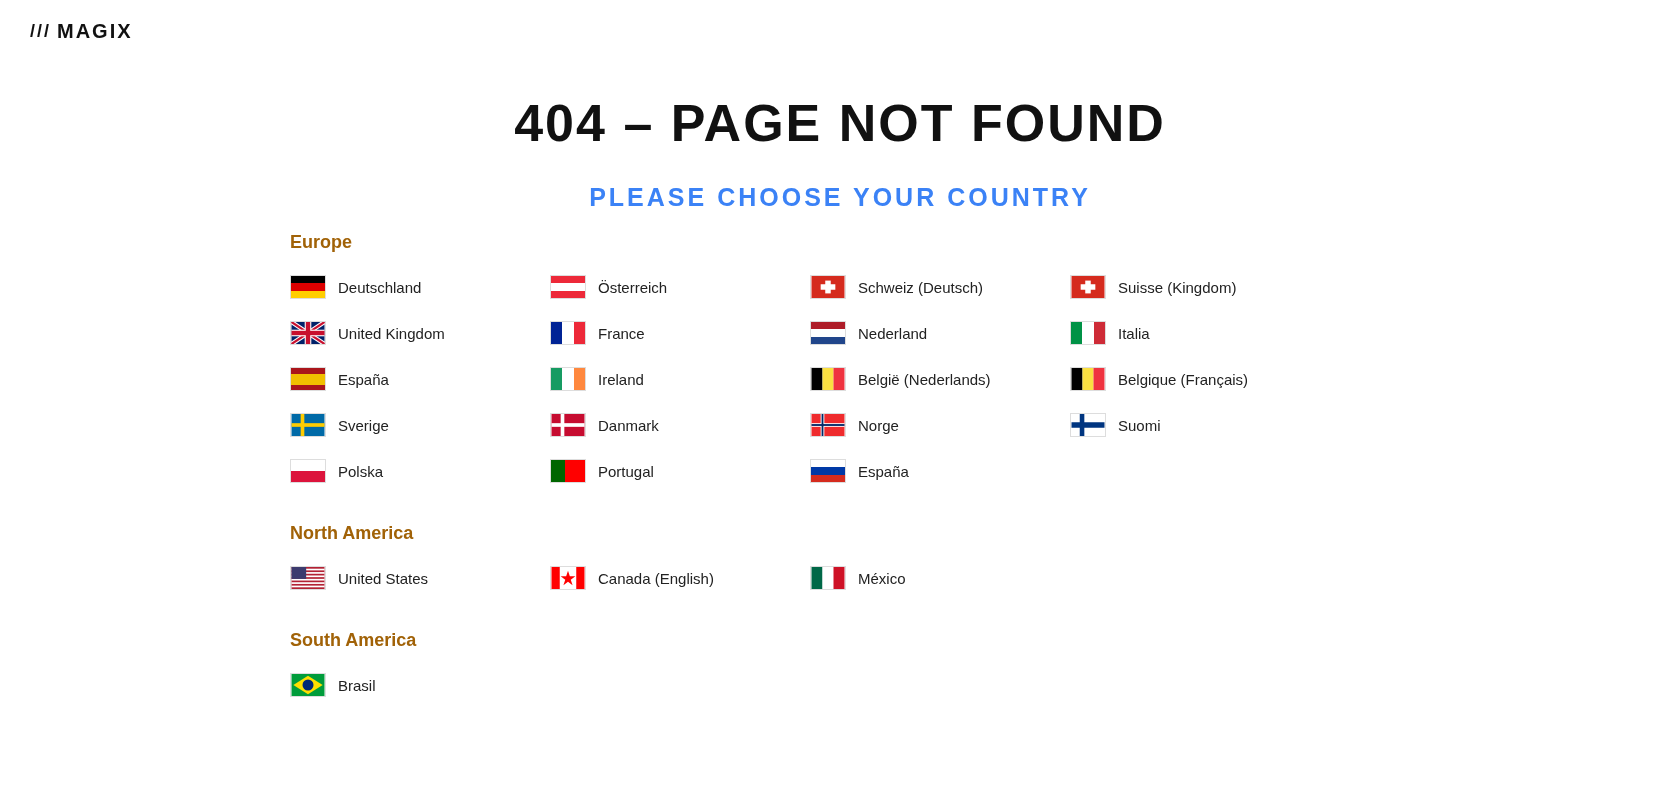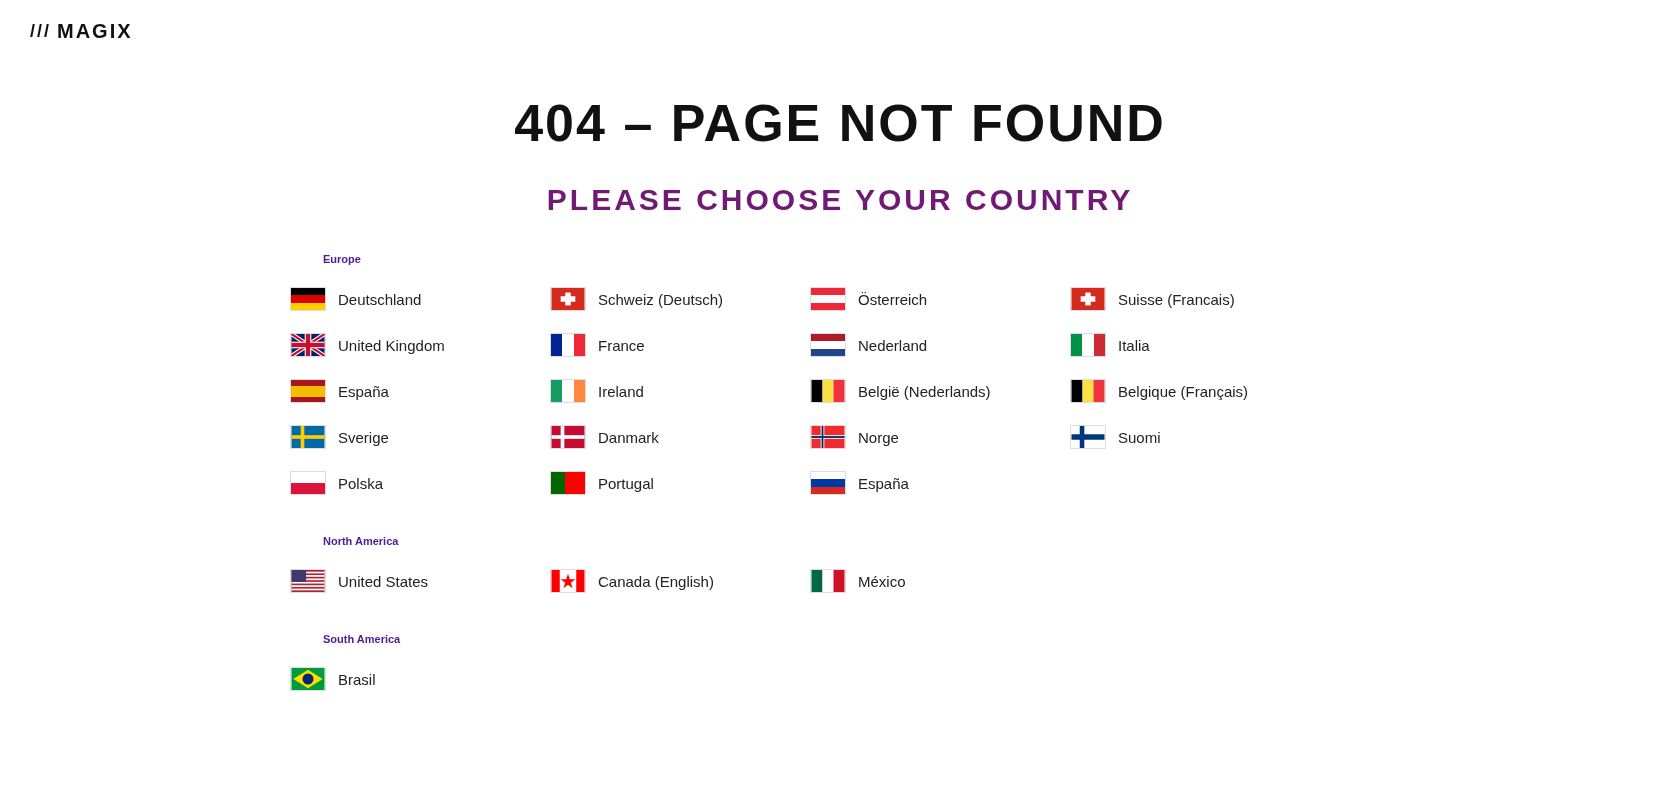--- a/index.html
+++ b/index.html
@@ -31,38 +31,37 @@
     }
     h1 {
       font-size: 52px;
       font-weight: 900;
       letter-spacing: 2px;
       text-transform: uppercase;
       margin-bottom: 30px;
       color: #111;
     }
     h2 {
-      font-size: 30px;
+      font-size: 25px;
       font-weight: 800;
       letter-spacing: 3px;
       text-transform: uppercase;
-      margin-bottom: 36px;
-      color: #701a75;
+      margin-bottom: 20px;
+      color: #3b82f6;
     }
     .country-section {
       text-align: left;
       max-width: 1100px;
       margin: 0 auto 40px;
     }
     .region-title {
-      font-size: 11px;
+      font-size: 18px;
       font-weight: 700;
       margin-bottom: 22px;
-      color: #4c1d95;
-      margin-left: 33px;
+      color: #a16207;
     }
     .country-grid {
       display: grid;
       grid-template-columns: repeat(4, 260px);
       row-gap: 22px;
       column-gap: 0;
     }
     .country-item {
       display: flex;
       align-items: center;
@@ -130,38 +129,38 @@
 
   <div id="regions-container">
       <div class="country-section">
         <div class="region-title">Europe</div>
         <div class="country-grid">
           <div class="country-item">
             <span class="flag flag-de" style="display:inline-block;"></span>
             <span class="country-name">Deutschland</span>
           </div>
           <div class="country-item">
+            <span class="flag flag-at" style="display:inline-block;"></span>
+            <span class="country-name">Österreich</span>
+          </div>
+          <div class="country-item">
             <svg xmlns="http://www.w3.org/2000/svg" viewBox="0 0 36 24" width="36" height="24" style="border:1px solid #ddd;flex-shrink:0;">
         <rect width="36" height="24" fill="#D52B1E"></rect>
         <rect x="15" y="5" width="6" height="14" fill="#fff"></rect>
         <rect x="10" y="9" width="16" height="6" fill="#fff"></rect>
       </svg>
             <span class="country-name">Schweiz (Deutsch)</span>
           </div>
           <div class="country-item">
-            <span class="flag flag-at" style="display:inline-block;"></span>
-            <span class="country-name">Österreich</span>
-          </div>
-          <div class="country-item">
             <svg xmlns="http://www.w3.org/2000/svg" viewBox="0 0 36 24" width="36" height="24" style="border:1px solid #ddd;flex-shrink:0;">
         <rect width="36" height="24" fill="#D52B1E"></rect>
         <rect x="15" y="5" width="6" height="14" fill="#fff"></rect>
         <rect x="10" y="9" width="16" height="6" fill="#fff"></rect>
       </svg>
-            <span class="country-name">Suisse (Francais)</span>
+            <span class="country-name">Suisse (Kingdom)</span>
           </div>
           <div class="country-item">
             <svg xmlns="http://www.w3.org/2000/svg" viewBox="0 0 60 40" width="36" height="24" style="border:1px solid #ddd;flex-shrink:0;">
         <rect width="60" height="40" fill="#012169"></rect>
         <line x1="0" y1="0" x2="60" y2="40" stroke="#fff" stroke-width="8"></line>
         <line x1="60" y1="0" x2="0" y2="40" stroke="#fff" stroke-width="8"></line>
         <line x1="0" y1="0" x2="60" y2="40" stroke="#C8102E" stroke-width="4"></line>
         <line x1="60" y1="0" x2="0" y2="40" stroke="#C8102E" stroke-width="4"></line>
         <rect x="24" y="0" width="12" height="40" fill="#fff"></rect>
         <rect x="0" y="14" width="60" height="12" fill="#fff"></rect>

